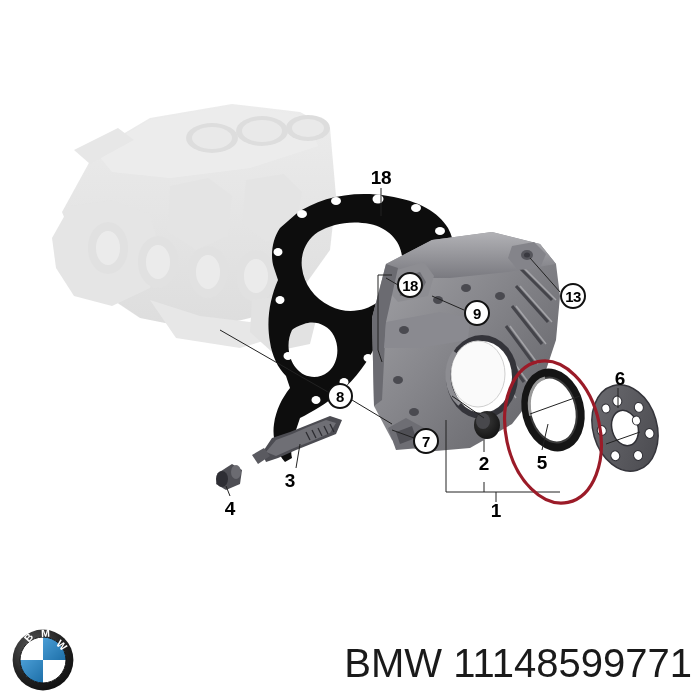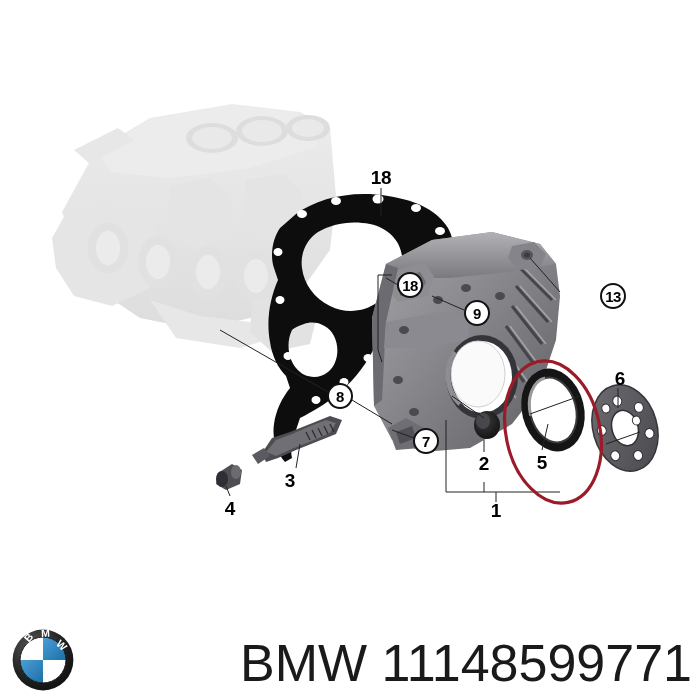--- a/index.html
+++ b/index.html
@@ -77,21 +77,21 @@
     top: 4px;
     width: 62px;
     height: 62px;
   }
   #part-number {
     position: absolute;
     right: 8px;
     top: 50%;
     transform: translateY(-50%);
     font-family: "Liberation Sans", sans-serif;
-    font-size: 52px;
+    font-size: 40px;
     font-weight: normal;
     color: #1a1a1a;
     letter-spacing: 0px;
     white-space: nowrap;
   }
 </style>
 </head>
 <body>
 
 <div id="page">
@@ -378,21 +378,21 @@
     <div class="callout-plain" style="left:484px; top:463px;">2</div>
     <div class="callout-plain" style="left:290px; top:480px;">3</div>
     <div class="callout-plain" style="left:230px; top:508px;">4</div>
     <div class="callout-plain" style="left:542px; top:462px;">5</div>
     <div class="callout-plain" style="left:620px; top:378px;">6</div>
     <div class="callout-circled" style="left:426px; top:441px;">7</div>
     <div class="callout-circled" style="left:340px; top:396px;">8</div>
     <div class="callout-circled" style="left:477px; top:313px;">9</div>
     <div class="callout-plain" style="left:381px; top:177px;">18</div>
     <div class="callout-circled" style="left:410px; top:285px;">18</div>
-    <div class="callout-circled" style="left:573px; top:296px;margin-left:40px;">13</div>
+    <div class="callout-circled" style="left:573px; top:296px;">13</div>
   </div>
 
   <div id="footer">
     <svg id="bmw-logo" viewBox="0 0 100 100" xmlns="http://www.w3.org/2000/svg">
       <defs>
         <radialGradient id="ringGrad" cx="0.35" cy="0.3" r="0.85">
           <stop offset="0%" stop-color="#5a5a5a"></stop>
           <stop offset="55%" stop-color="#232323"></stop>
           <stop offset="100%" stop-color="#0a0a0a"></stop>
         </radialGradient>

